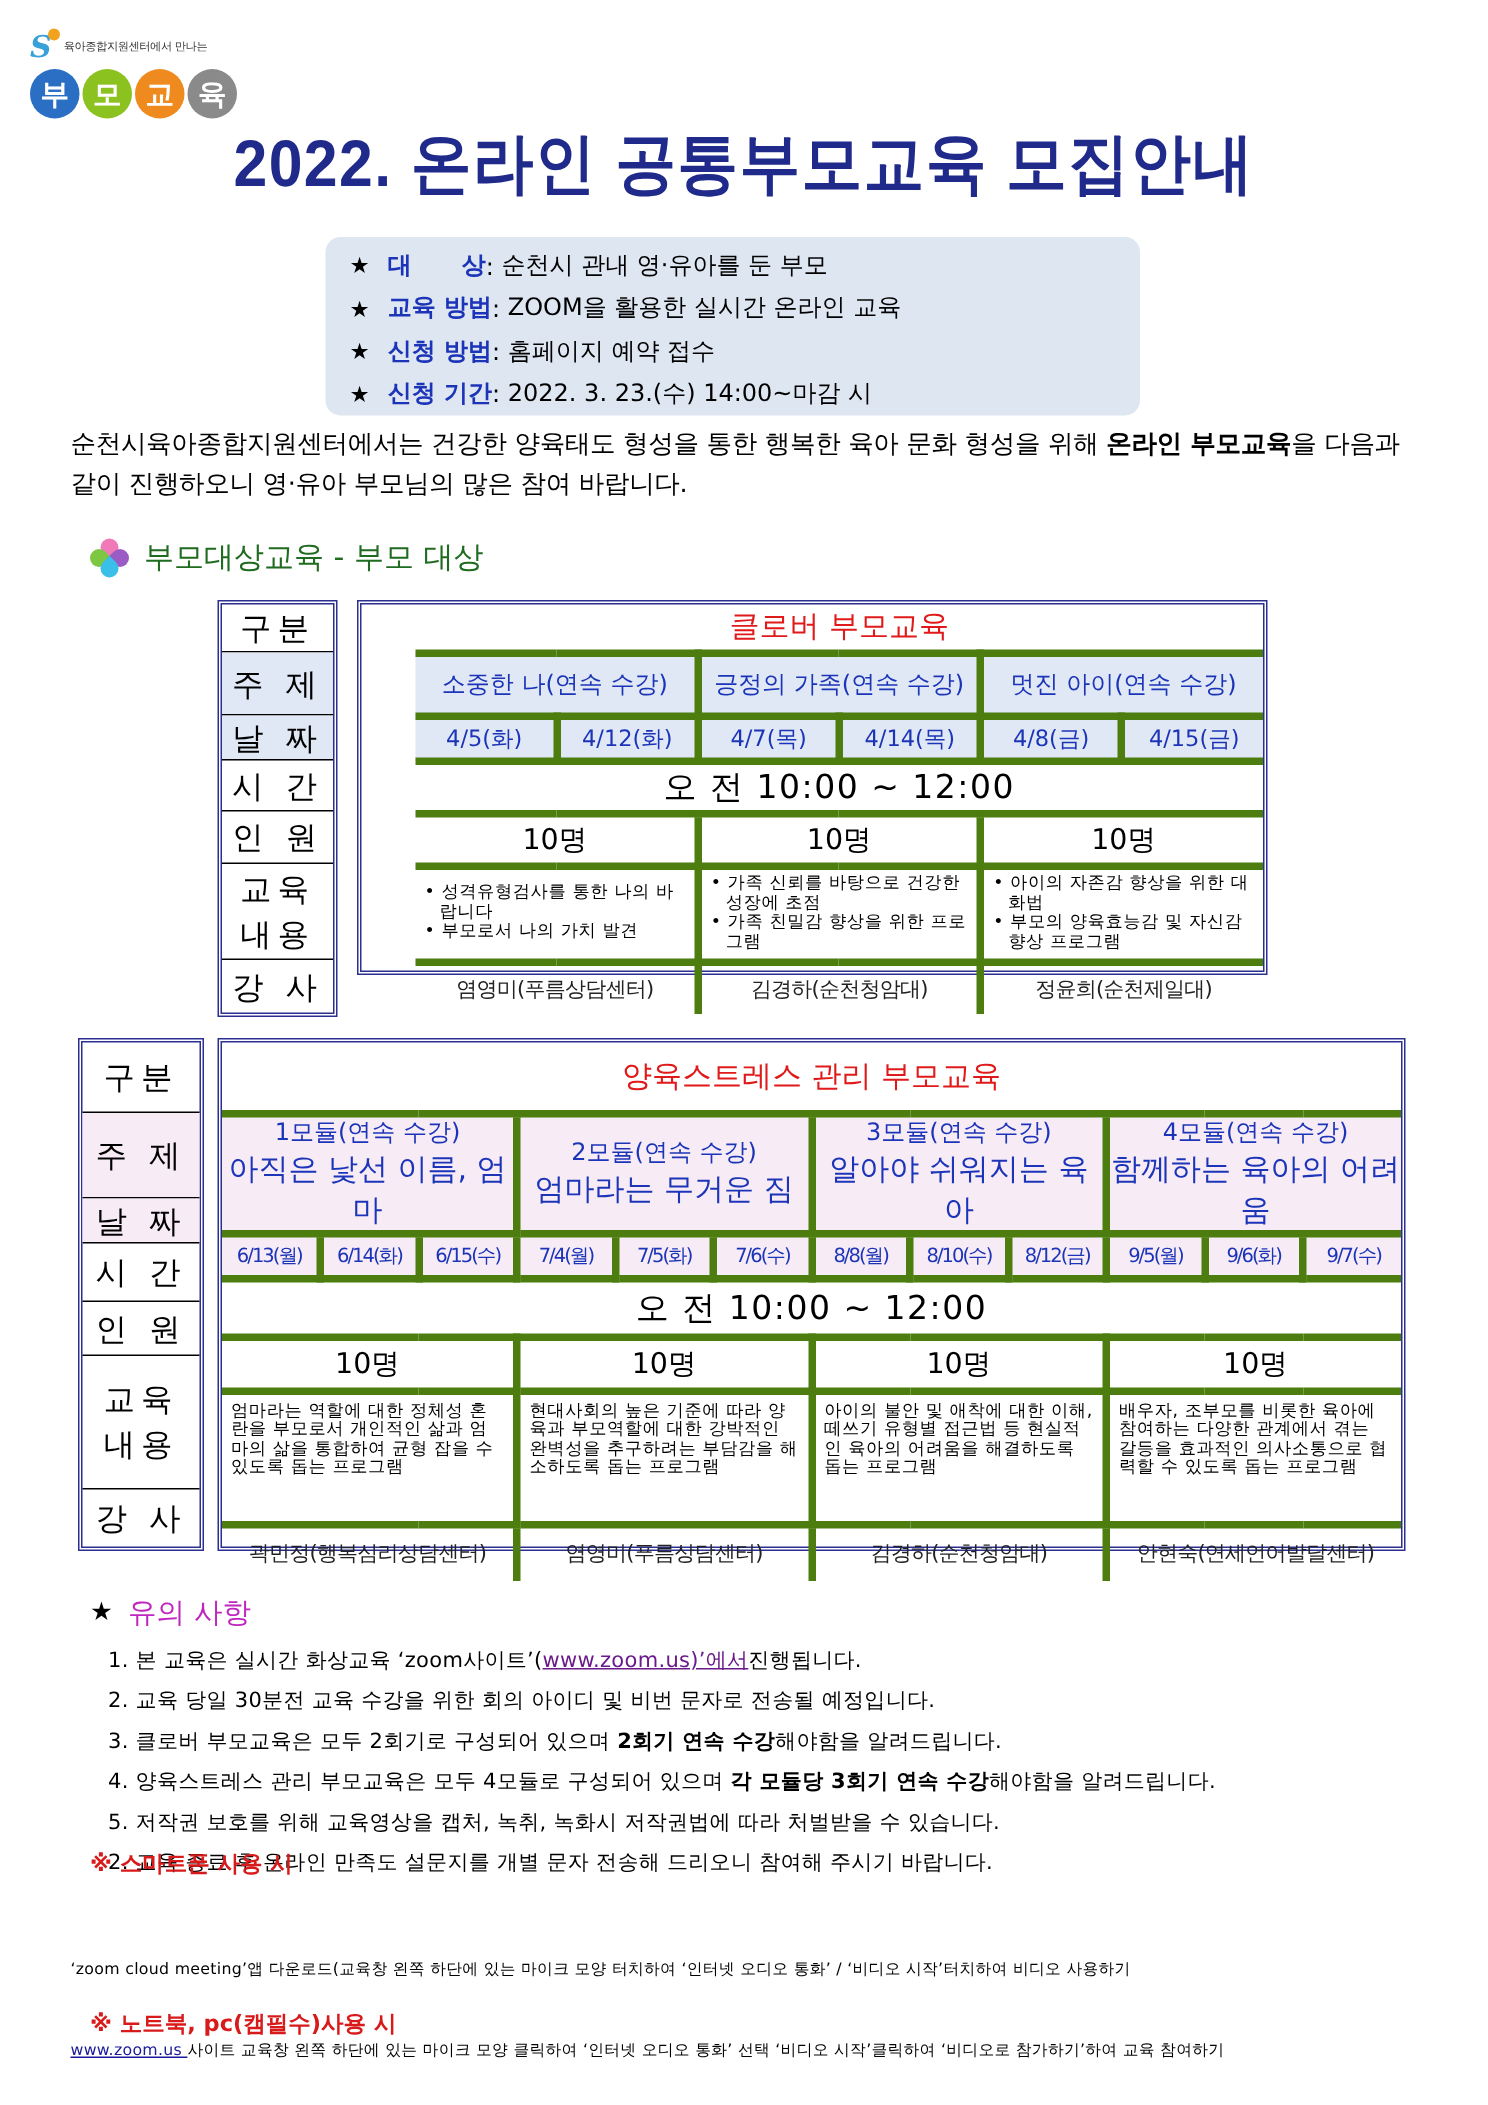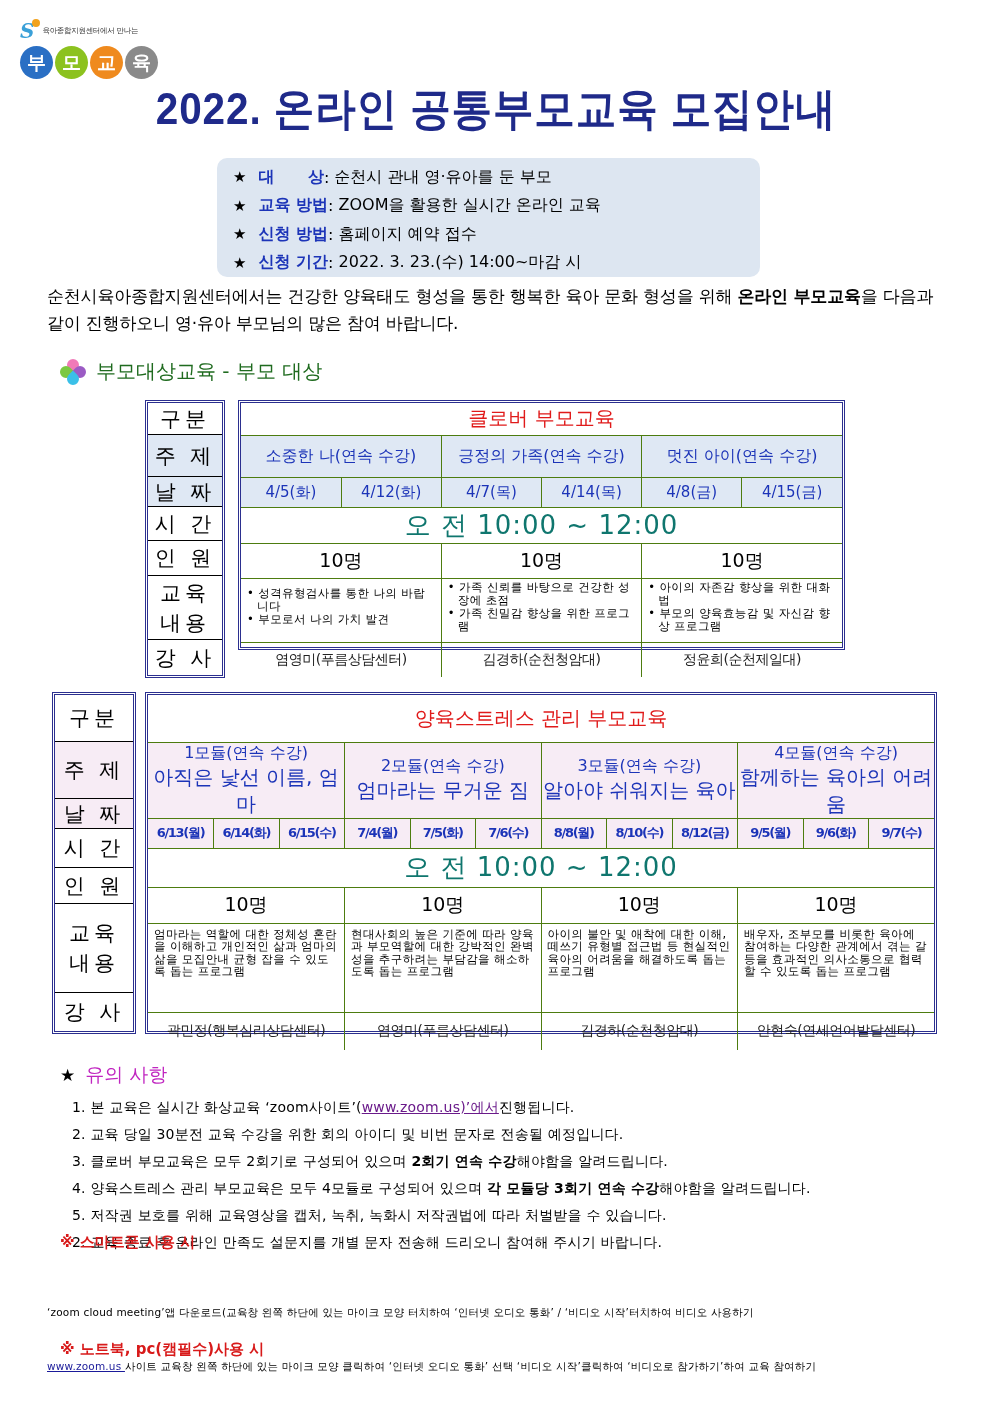--- a/index.html
+++ b/index.html
@@ -34,38 +34,38 @@
   .clover { width: 26px; height: 26px; position: relative; margin-right: 10px; }
   .clover span { position: absolute; width: 12px; height: 12px; border-radius: 50% 50% 50% 0; }
   .section-title { font-size: 20px; color: #1f6b1f; }
 
   
   .label-col { position: absolute; border: 3px double #2b2f8f; background: #fff; }
   .label-cell { border-bottom: 1px solid #000; display: flex; align-items: center; justify-content: center; font-size: 21px; letter-spacing: 4px; text-align: center; line-height: 30px; }
   .label-cell:last-child { border-bottom: none; }
   .main-tbl { position: absolute; border: 3px double #2b2f8f; background: #fff; }
   .main-tbl table { width: 100%; height: 100%; border-collapse: collapse; table-layout: fixed; }
-  .main-tbl td { border: 1px solid #4d7c0f; text-align: center; vertical-align: middle; }
+  .main-tbl td { border: 5px solid #4d7c0f; text-align: center; vertical-align: middle; }
   .main-tbl tr:first-child td { border-top: none; }
   .main-tbl tr:last-child td { border-bottom: none; }
   .main-tbl td:first-child { border-left: none; }
   .main-tbl td:last-child { border-right: none; }
 
   .prog-title { color: #e01a1a; font-size: 20px; }
   .topic-cell { color: #1c34b8; font-size: 16px; }
   .date-cell { color: #1c34b8; font-size: 15px; }
-  .time-cell { color: #0f766e; font-size: 26px; letter-spacing: 1px; }
+  .time-cell { color: #000000; font-size: 22px; letter-spacing: 1px; }
   .count-cell { font-size: 19px; }
   .content-cell { text-align: left !important; vertical-align: top !important; font-size: 11.5px; line-height: 13px; padding: 2px 6px; letter-spacing: 0.4px; }
   .bullet-item { padding-left: 10px; text-indent: -10px; }
   .inst-cell { font-size: 14px; color: #222; letter-spacing: -0.5px; }
 
   .t1 .blue-bg { background: #dfe8f4; }
   .t2 .pink-bg { background: #f7ecf5; }
-  .t2 .date-cell { font-size: 13px; font-weight: bold; letter-spacing: -1.3px; margin-top: 48px; }
+  .t2 .date-cell { font-size: 13px; font-weight: normal; letter-spacing: -1.3px; margin-top: 48px; }
   .t2 .topic-sub { font-size: 20px; color: #1c34b8; }
   .t2 .content-cell { font-size: 11.5px; line-height: 12.5px; padding: 4px 6px; }
 
   
   .notes-head { position: absolute; left: 60px; top: 1062px; display: flex; align-items: center; font-size: 19px; }
   .notes-star { color: #000; margin-right: 10px; font-size: 17px; }
   .notes-title { color: #c025c0; }
   .notes-list { position: absolute; left: 72px; top: 1094px; font-size: 14px; letter-spacing: 0.2px; }
   .note-item { height: 27px; line-height: 27px; white-space: nowrap; }
   .note-item a { color: #6a1a8a; text-decoration: underline; }
@@ -138,21 +138,21 @@
   <div class="label-cell" style="height:32px;">구분</div>
   <div class="label-cell" style="height:42px;background:#dfe8f4;">주 제</div>
   <div class="label-cell" style="height:30px;background:#dfe8f4;">날 짜</div>
   <div class="label-cell" style="height:34px;">시 간</div>
   <div class="label-cell" style="height:35px;">인 원</div>
   <div class="label-cell" style="height:64px;white-space:pre-line;">교육
 내용</div>
   <div class="label-cell" style="height:35px;">강 사</div>
 </div>
 
-<div class="main-tbl t1" style="left:238px;top:400px;width:607px;height:250px;">
+<div class="main-tbl t1" style="left:238px;top:400px;width:607px;height:250px;padding-left:36px;">
   <table>
     <colgroup>
         <col>
         <col>
         <col>
         <col>
         <col>
         <col>
       </colgroup>
     <tbody>
@@ -269,21 +269,21 @@
     <tr style="height:39px">
       <td colspan="12" class="time-cell">오 전 10:00 ~ 12:00</td>
     </tr>
     <tr style="height:36px">
       <td colspan="3" class="count-cell">10명</td>
       <td colspan="3" class="count-cell">10명</td>
       <td colspan="3" class="count-cell">10명</td>
       <td colspan="3" class="count-cell">10명</td>
     </tr>
     <tr style="height:89px">
-      <td colspan="3" class="content-cell">엄마라는 역할에 대한 정체성 혼란을 이해하고 개인적인 삶과 엄마의 삶을 모집안내 균형 잡을 수 있도록 돕는 프로그램</td>
+      <td colspan="3" class="content-cell">엄마라는 역할에 대한 정체성 혼란을 부모로서 개인적인 삶과 엄마의 삶을 통합하여 균형 잡을 수 있도록 돕는 프로그램</td>
       <td colspan="3" class="content-cell">현대사회의 높은 기준에 따라 양육과 부모역할에 대한 강박적인 완벽성을 추구하려는 부담감을 해소하도록 돕는 프로그램</td>
       <td colspan="3" class="content-cell">아이의 불안 및 애착에 대한 이해, 떼쓰기 유형별 접근법 등 현실적인 육아의 어려움을 해결하도록 돕는 프로그램</td>
       <td colspan="3" class="content-cell">배우자, 조부모를 비롯한 육아에 참여하는 다양한 관계에서 겪는 갈등을 효과적인 의사소통으로 협력할 수 있도록 돕는 프로그램</td>
     </tr>
     <tr style="height:38px">
       <td colspan="3" class="inst-cell">곽민정(행복심리상담센터)</td>
       <td colspan="3" class="inst-cell">염영미(푸름상담센터)</td>
       <td colspan="3" class="inst-cell">김경하(순천청암대)</td>
       <td colspan="3" class="inst-cell">안현숙(연세언어발달센터)</td>
     </tr>

